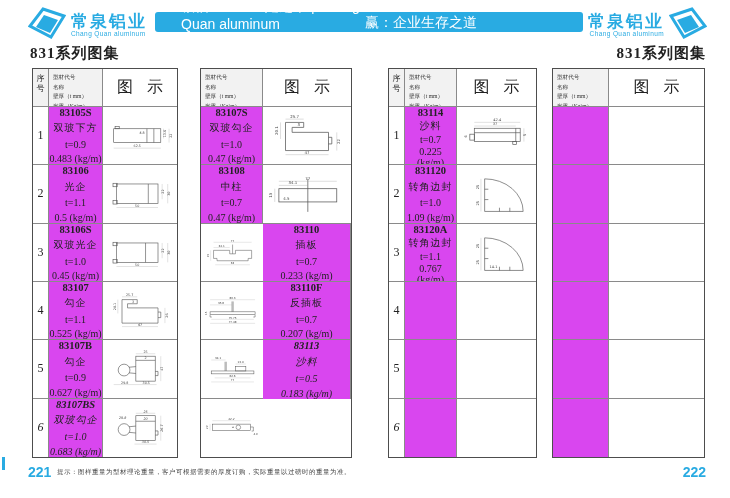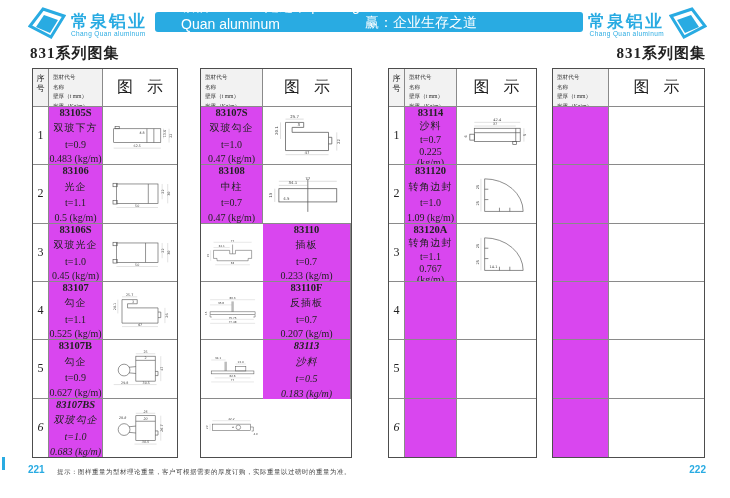--- a/index.html
+++ b/index.html
@@ -35,21 +35,21 @@
   .code { font-weight:bold; font-size:10.5px; }
   .pname { font-size:10px; letter-spacing:1px; }
   .pt, .pw { font-size:10px; }
   .c-diag { display:flex; align-items:center; justify-content:center; padding:1px; background:#fff; }
   .c-diag svg { width:100%; height:100%; }
   .dwg path, .dwg rect, .dwg line, .dwg circle { fill:none; stroke:#555; stroke-width:0.9; }
   .dwg .dimline { stroke:#999; stroke-width:0.4; }
   .dwg text { fill:#444; stroke:none; font-size:4.8px; font-family:"DejaVu Sans", sans-serif; text-anchor:middle; }
   
   .footer-note { position:absolute; left:57px; top:468px; font-size:6.5px; color:#444; letter-spacing:0.5px; }
-  .pagenum { position:absolute; top:464px; color:#29abe2; font-weight:bold; font-size:10px; font-family:"Liberation Sans", sans-serif; }
+  .pagenum { position:absolute; top:464px; color:#29abe2; font-weight:bold; font-size:14px; font-family:"Liberation Sans", sans-serif; }
   #page-left-num { left:28px; }
   #page-right-num { right:24px; }
   .edge-marker { position:absolute; left:2px; top:457px; width:3px; height:13px; background:#29abe2; }
 </style>
 </head>
 <body>
 
 <div class="logo" id="logo-left">
   <span>
     <svg width="38" height="32" viewBox="0 0 38 32">

